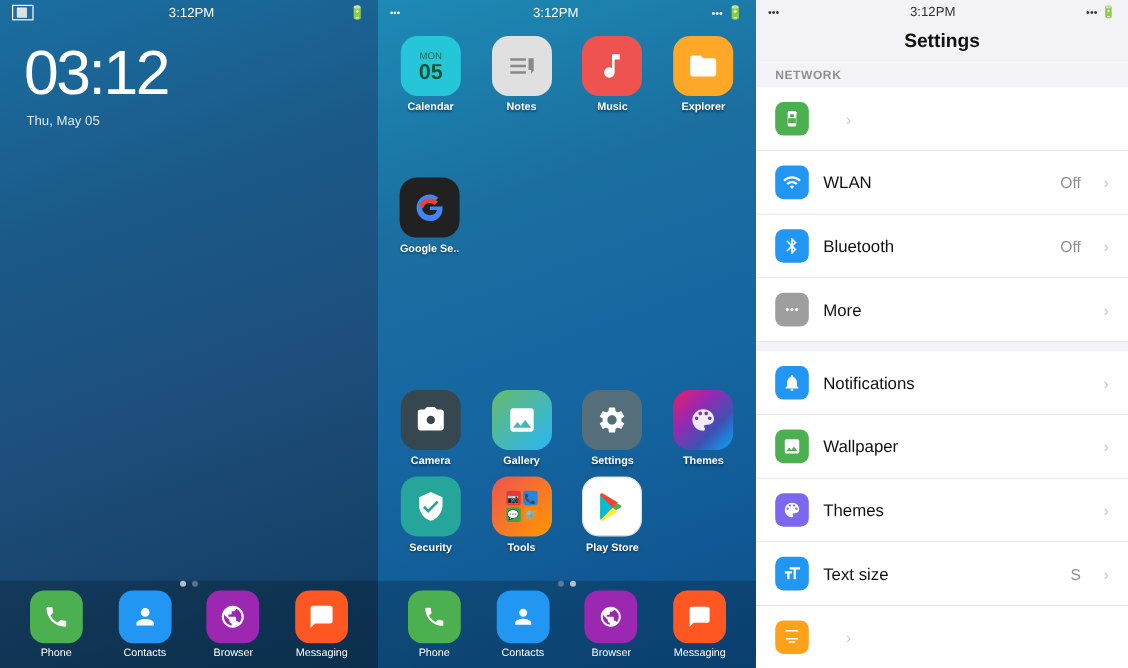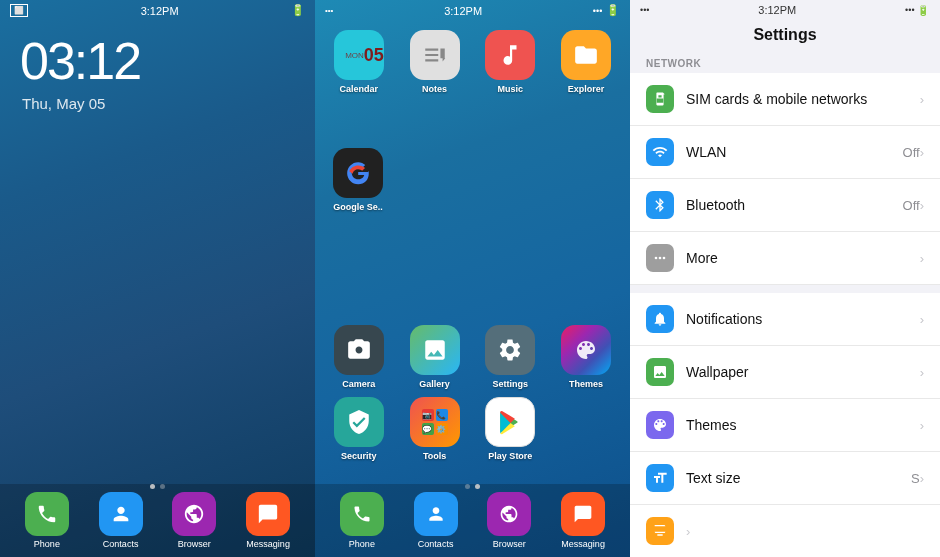--- a/index.html
+++ b/index.html
@@ -34,21 +34,21 @@
     }
     .time-large {
       color: white;
       font-size: 52px;
       font-weight: 200;
       padding: 10px 20px 0 20px;
       letter-spacing: -2px;
     }
     .date-small {
       color: rgba(255,255,255,0.85);
-      font-size: 15px;
+      font-size: 11px;
       padding: 4px 22px;
     }
     .dock-left {
       position: absolute;
       bottom: 0;
       left: 0;
       right: 0;
       display: flex;
       justify-content: space-around;
       padding: 8px 10px;
@@ -216,21 +216,21 @@
       flex-shrink: 0;
     }
     .settings-row-label {
       flex: 1;
       font-size: 14px;
       color: #111;
     }
     .settings-row-value {
       font-size: 13px;
       color: #8e8e93;
-      margin-right: 0;
+      margin-right: 19px;
     }
     .settings-chevron {
       color: #c7c7cc;
       font-size: 13px;
     }
     .settings-divider {
       height: 8px;
       background: #f2f2f7;
     }
     .signal-dots {
@@ -303,21 +303,21 @@
     <div style="color:white;font-size:11px;font-weight:500;">3:12PM</div>
     <div class="status-icons-left">
       <span style="color:white;font-size:9px;">•••</span>
       <span style="font-size:11px;color:white;">🔋</span>
     </div>
   </div>
 
   <div class="home-icons-top">
 
     <div class="app-item">
-      <div class="app-icon-box" style="background:#26C6DA; font-size:14px; font-weight:700; color:#7f1d1d;justify-content:flex-end;">
+      <div class="app-icon-box" style="background:#26C6DA; flex-direction:column; font-size:14px; font-weight:700; color:#14532d;">
         <span style="font-size:8px;opacity:0.8;font-weight:400;">MON</span>
         <span style="font-size:18px;font-weight:700;line-height:1;">05</span>
       </div>
       <span class="app-label">Calendar</span>
     </div>
 
     <div class="app-item">
       <div class="app-icon-box" style="background:#E0E0E0;">
         <svg width="26" height="26" viewBox="0 0 24 24" fill="#888">
             <path d="M3 18h12v-2H3v2zm0-5h12v-2H3v2zm0-7v2h12V6H3zm14 9h2v3l2.5-3H21V6h-4v12z"></path>
@@ -486,21 +486,20 @@
   <div class="settings-list">
 
     <div class="settings-section-header">NETWORK</div>
 
     <div class="settings-row">
       <div class="settings-row-icon" style="background:#4CAF50;">
         <svg width="16" height="16" viewBox="0 0 24 24" fill="white">
             <path d="M19.07 4.93l-2-2C16.72 2.57 16.37 2.4 16 2.4H7.99C7.23 2.4 6.6 3.03 6.6 3.79v16.42c0 .76.63 1.39 1.39 1.39h8.02c.76 0 1.39-.63 1.39-1.39V6.4c0-.37-.17-.72-.33-.88zM9.6 6.4h4.8v3.2H9.6V6.4zm7.2 11.2H7.2v-6.4h9.6v6.4z"></path>
           </svg>
       </div>
-      <span class="settings-row-label">SIM cards &amp; mobile networks</span>
       <span class="settings-row-value"></span>
       <span class="settings-chevron">›</span>
     </div>
 
     <div class="settings-row">
       <div class="settings-row-icon" style="background:#2196F3;">
         <svg width="16" height="16" viewBox="0 0 24 24" fill="white">
             <path d="M1 9l2 2c4.97-4.97 13.03-4.97 18 0l2-2C16.93 2.93 7.08 2.93 1 9zm8 8l3 3 3-3c-1.65-1.66-4.34-1.66-6 0zm-4-4l2 2c2.76-2.76 7.24-2.76 10 0l2-2C15.14 9.14 8.87 9.14 5 13z"></path>
           </svg>
       </div>

